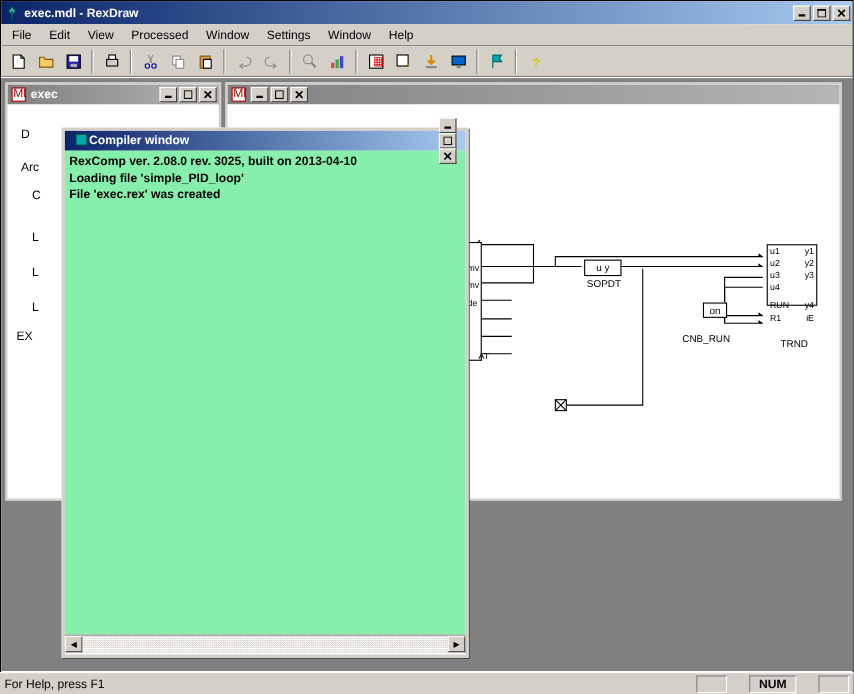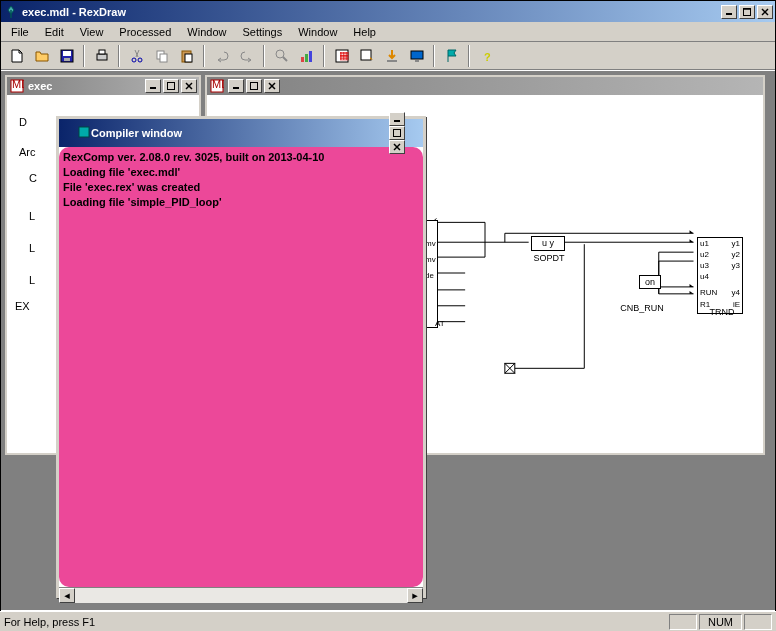--- a/index.html
+++ b/index.html
@@ -26,30 +26,30 @@
 
 .child-content { background: #fff; height: calc(100% - 18px); overflow: hidden; position: relative; }
 
 .child1 { left: 4px; top: 4px; width: 196px; height: 380px; }
 .child2 { left: 204px; top: 4px; width: 560px; height: 380px; }
 
 .tree-content { padding: 6px; font-size: 11px; line-height: 18px; }
 .tree-item { padding-left: 6px; }
 
 .compiler-window { position: absolute; left: 55px; top: 45px; width: 370px; height: 482px; border: 3px solid #d4d0c8; box-shadow: 1px 1px 0 #404040; background: #fff; z-index: 100; }
-.compiler-title { height: 28px; background: linear-gradient(to right, #0a246a, #a6caf0); display: flex; align-items: center; padding: 0 18px; }
+.compiler-title { height: 18px; background: linear-gradient(to right, #0a246a, #a6caf0); display: flex; align-items: center; padding: 0 8px; }
 .compiler-title .title-text { color: #fff; font-weight: bold; flex: 1; font-size: 11px; }
-.compiler-body { padding: 3px 4px; font-weight: bold; font-size: 12px; line-height: 15px; height: calc(100% - 36px); overflow: auto; background: #ec4899; border-radius: 10px; }
+.compiler-body { padding: 3px 4px; font-weight: bold; font-size: 12px; line-height: 15px; height: calc(100% - 36px); overflow: auto; background: #86efac; }
 .compiler-scroll { height: 16px; background: #d4d0c8; border-top: 1px solid #808080; display: flex; }
 .scroll-btn { width: 16px; height: 15px; background: #d4d0c8; border: 1px solid #fff; border-right-color: #404040; border-bottom-color: #404040; display: flex; align-items: center; justify-content: center; }
 .scroll-track { flex: 1; background: repeating-conic-gradient(#d4d0c8 0% 25%, #fff 0% 50%) 50% / 2px 2px; }
 
 .statusbar { height: 20px; background: #d4d0c8; border-top: 1px solid #fff; display: flex; align-items: center; padding: 0 4px; font-size: 11px; position: absolute; bottom: 0; left: 0; right: 0; }
 .statusbar .spacer { flex: 1; }
-.status-pane { border: 1px solid #808080; border-right-color: #fff; border-bottom-color: #fff; padding: 1px 8px; margin-left: 2px; height: 16px; display: flex; align-items: center; min-width: 28px; }
+.status-pane { border: 1px solid #808080; border-right-color: #fff; border-bottom-color: #fff; padding: 1px 8px; margin-left: 20px; height: 16px; display: flex; align-items: center; min-width: 28px; font-weight: bold; }
 
 
 .diagram { position: absolute; top: 0; left: 0; right: 0; bottom: 0; background: #fff; }
 .block { position: absolute; border: 1px solid #000; background: #fff; font-size: 9px; text-align: center; }
 .block-label { position: absolute; font-size: 9px; text-align: center; width: 60px; }
 .port-label { position: absolute; font-size: 8px; }
 svg.wires { position: absolute; top: 0; left: 0; width: 100%; height: 100%; pointer-events: none; }
 svg.wires line, svg.wires polyline { stroke: #000; stroke-width: 1; fill: none; }
 
 .icon-svg { width: 16px; height: 16px; }
@@ -316,21 +316,21 @@
         <span class="port-label" style="left:218px;top:160px">mv</span>
         <span class="port-label" style="left:218px;top:176px">de</span>
         <span class="port-label" style="left:228px;top:224px">AT</span>
 
         <div class="block" style="left:324px;top:141px;width:34px;height:15px;line-height:13px">u   y</div>
         <div class="block-label" style="left:312px;top:158px">SOPDT</div>
 
         <div class="block" style="left:432px;top:180px;width:22px;height:14px;line-height:12px">on</div>
         <div class="block-label" style="left:405px;top:208px">CNB_RUN</div>
 
-        <div class="block" style="left:490px;top:142px;width:46px;height:77px">
+        <div class="block" style="left:490px;top:127px;width:46px;height:56px">
           <span class="port-label" style="left:2px;top:1px">u1</span>
           <span class="port-label" style="left:2px;top:12px">u2</span>
           <span class="port-label" style="left:2px;top:23px">u3</span>
           <span class="port-label" style="left:2px;top:34px">u4</span>
           <span class="port-label" style="left:2px;top:50px">RUN</span>
           <span class="port-label" style="left:2px;top:62px">R1</span>
           <span class="port-label" style="right:2px;top:1px">y1</span>
           <span class="port-label" style="right:2px;top:12px">y2</span>
           <span class="port-label" style="right:2px;top:23px">y3</span>
           <span class="port-label" style="right:2px;top:50px">y4</span>
@@ -361,23 +361,22 @@
         <div class="win-btn">
             <svg width="8" height="8">
               <line x1="1" y1="1" x2="7" y2="7" stroke="#000" stroke-width="1.5"></line>
               <line x1="7" y1="1" x2="1" y2="7" stroke="#000" stroke-width="1.5"></line>
             </svg>
           </div>
       </div>
     </div>
     <div class="compiler-body">
       <div>RexComp ver. 2.08.0 rev. 3025, built on 2013-04-10</div>
-      <div>Loading file 'exec.mdl'</div>
+      <div>Loading file 'simple_PID_loop'</div>
       <div>File 'exec.rex' was created</div>
-      <div>Loading file 'simple_PID_loop'</div>
     </div>
     <div class="compiler-scroll">
       <div class="scroll-btn">◂</div>
       <div class="scroll-track"></div>
       <div class="scroll-btn">▸</div>
     </div>
   </div>
 
 </div>
 

